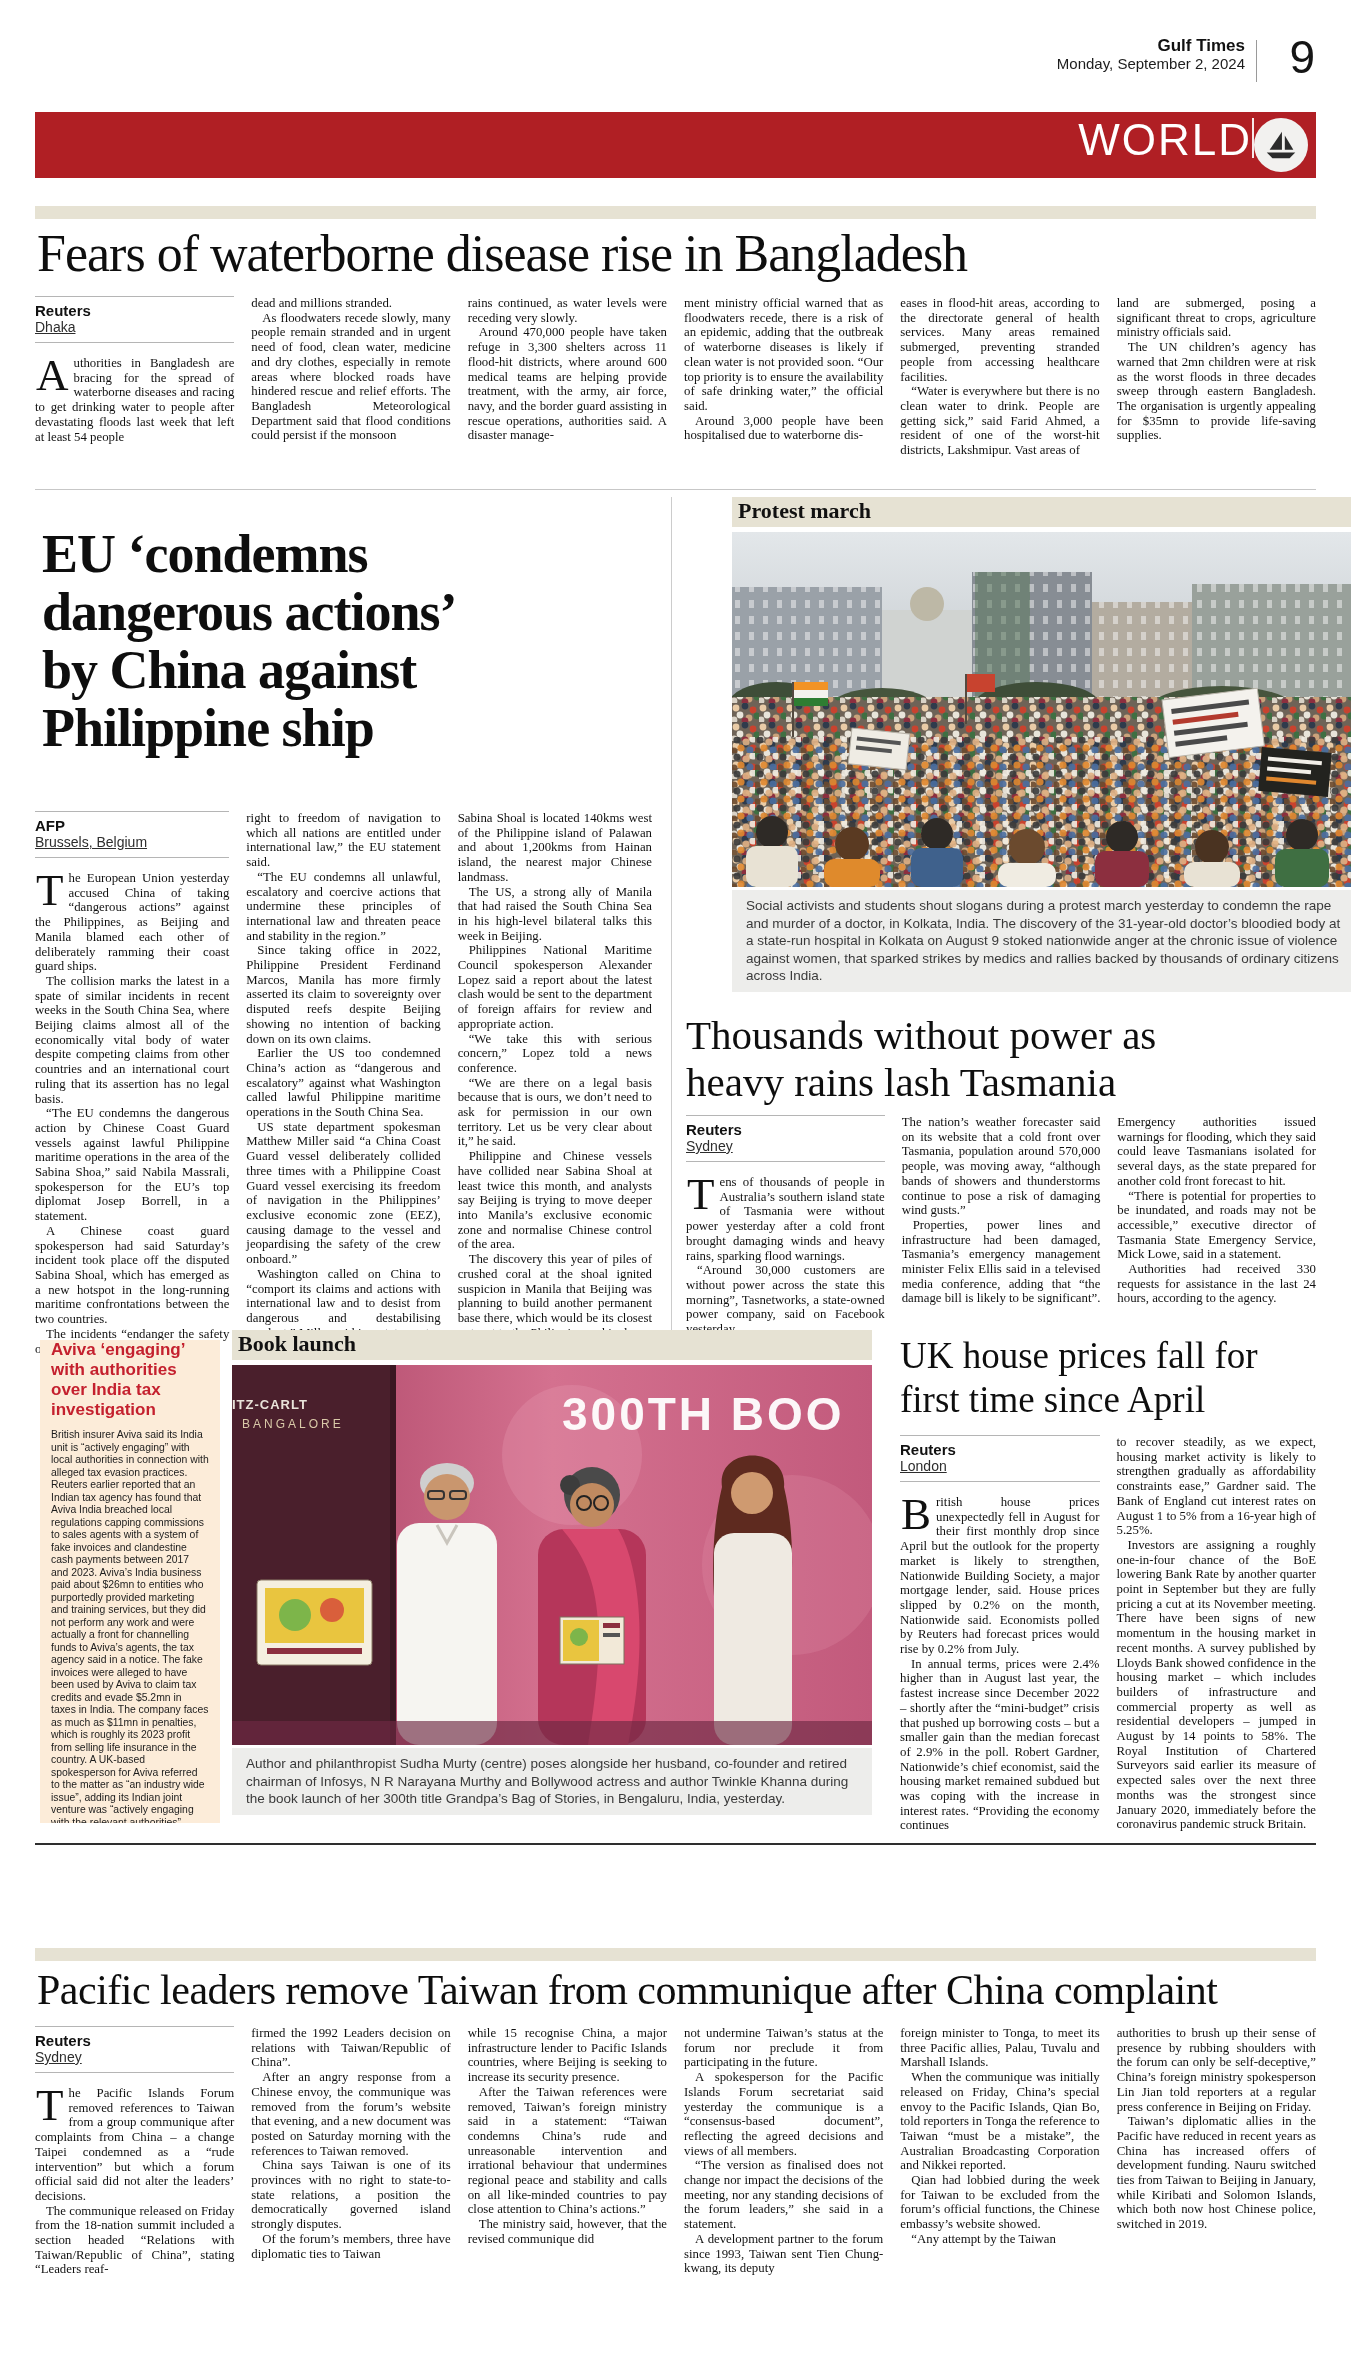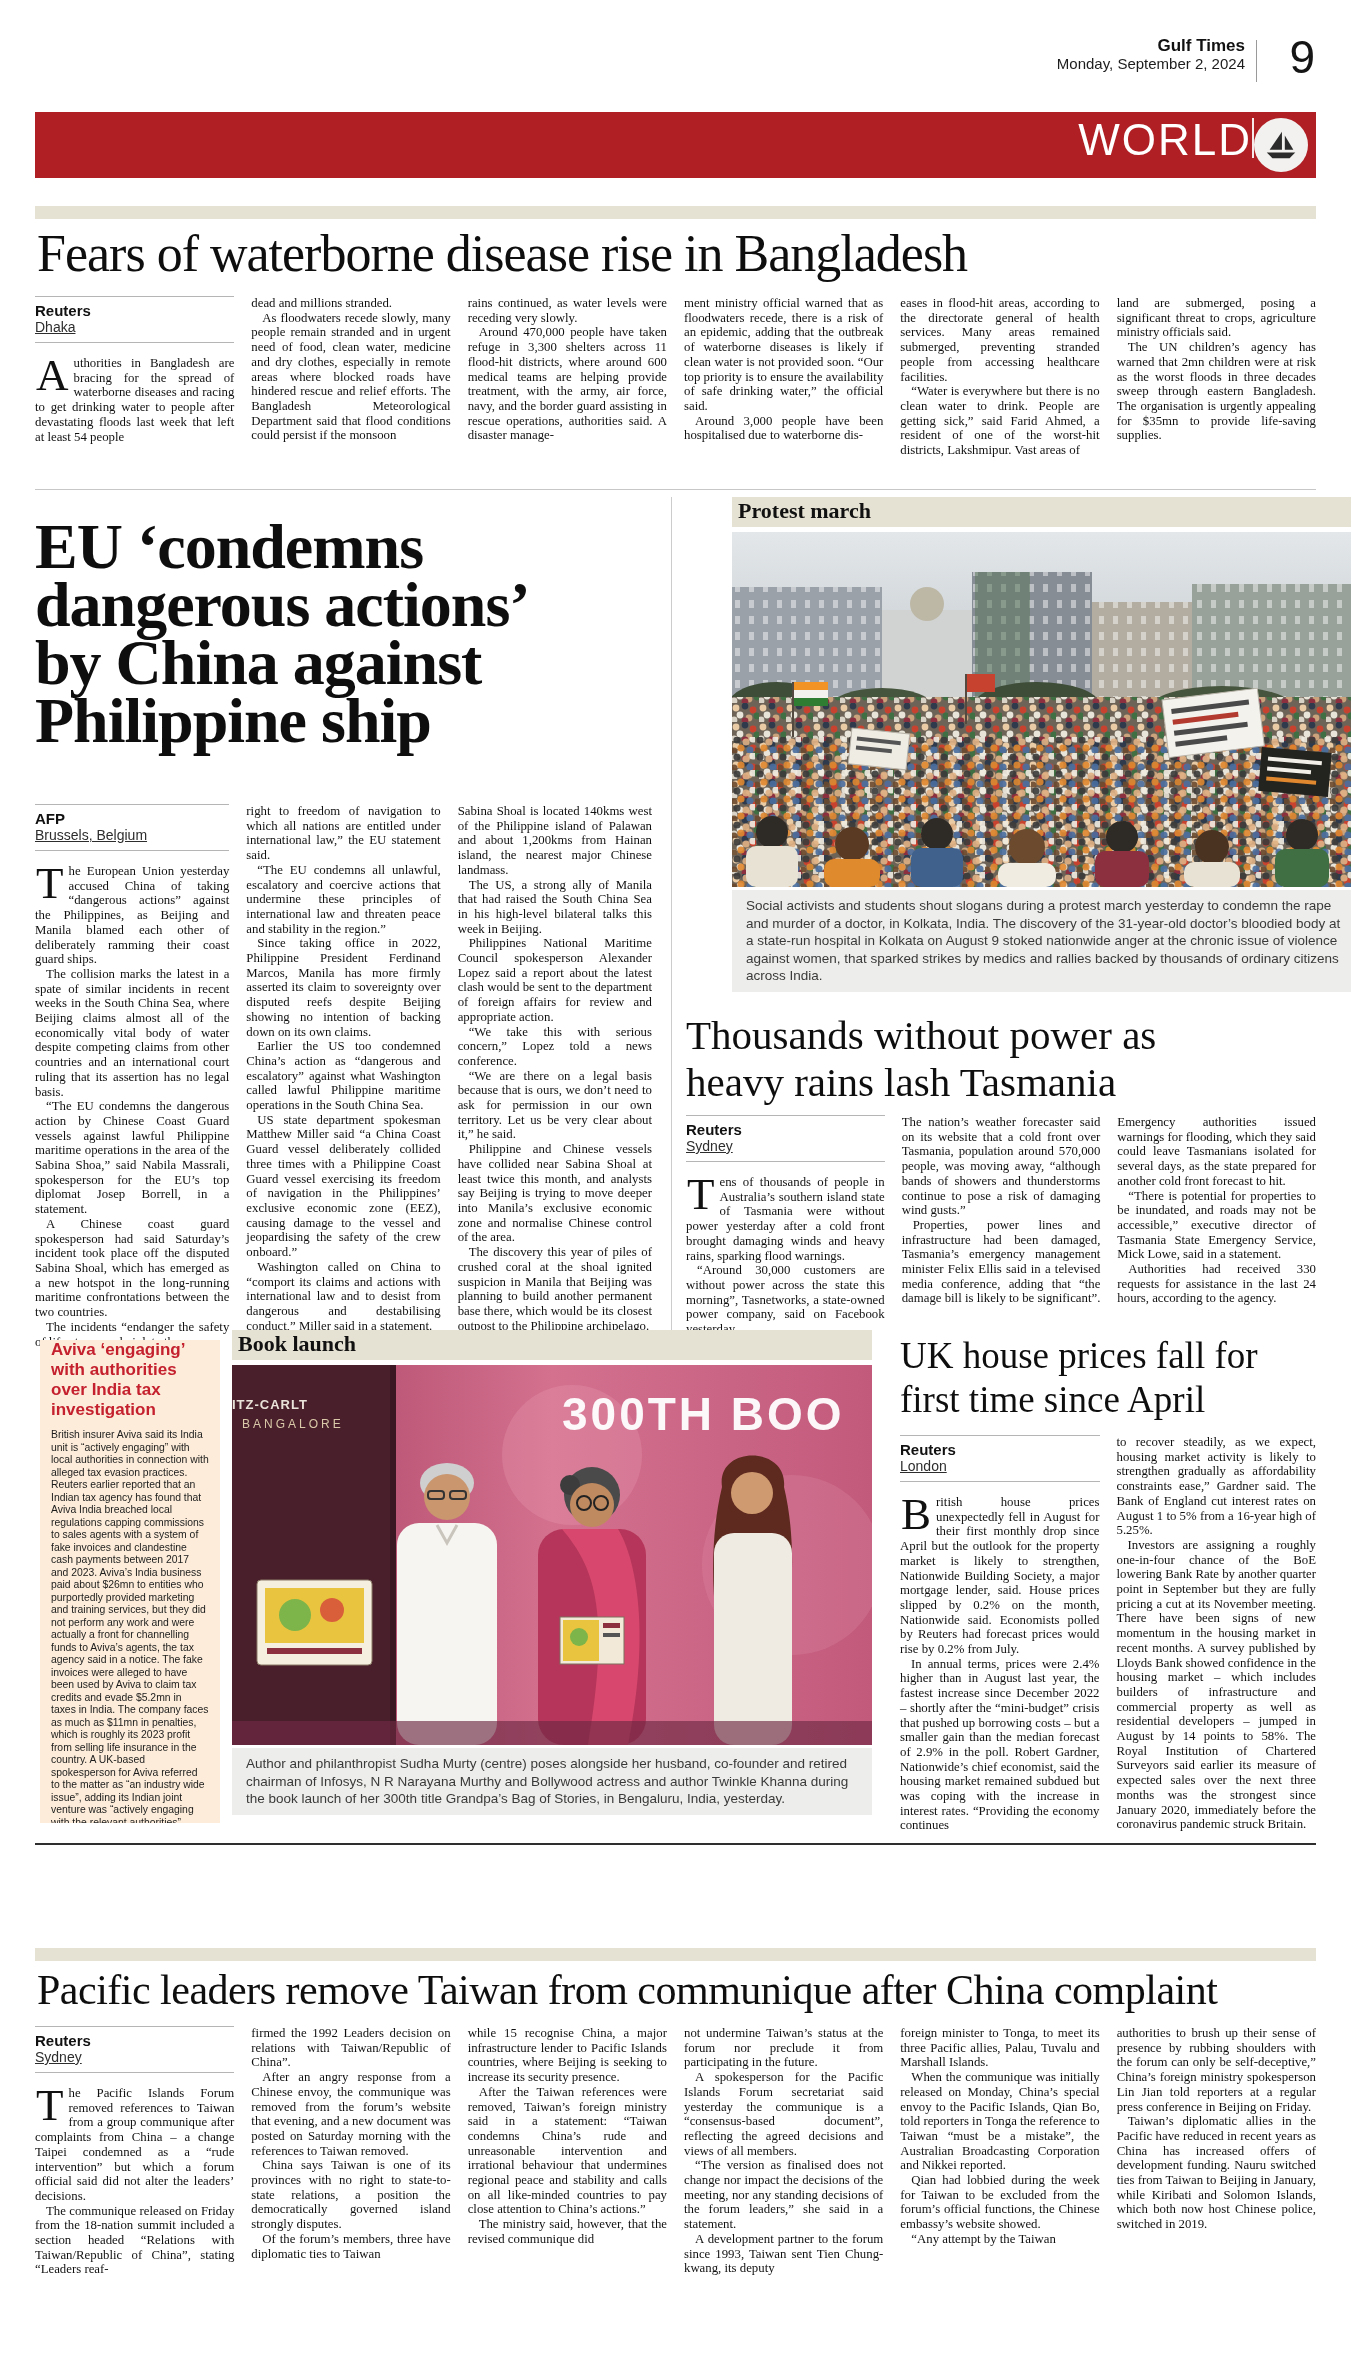--- a/index.html
+++ b/index.html
@@ -41,21 +41,21 @@
   .art-bangladesh{position:absolute;left:35px;top:206px;width:1281px;}
   .art-bangladesh h1{font-size:52px;line-height:58px;font-weight:400;letter-spacing:-1px;margin:6px 0 0 2px;}
   .art-bangladesh .cols{margin-top:13px;}
 
   .rule-light{position:absolute;left:35px;right:35px;border-top:1px solid #c7c7c7;}
   .rule-dark{position:absolute;left:35px;right:35px;border-top:2px solid #2e2e2e;}
   .vrule{position:absolute;width:1px;background:#cccccc;}
 
   
   .art-eu{position:absolute;left:35px;top:518px;width:617px;}
-  .art-eu h2{font-size:64px;line-height:58px;font-weight:700;letter-spacing:-1px;margin:0;}
+  .art-eu h2{font-size:54px;line-height:58px;font-weight:700;letter-spacing:-1px;margin:7px;}
   .art-eu .cols{margin-top:54px;}
 
   
   .sec-protest{position:absolute;left:686px;top:497px;width:630px;margin-left:46px;}
   .photo-kicker{background:var(--kicker-beige,#e6e2d3);padding:2px 0 4px 6px;
                 font-family:"Liberation Serif",serif;font-weight:700;font-size:22px;line-height:24px;}
   .photo-frame{position:relative;margin-top:5px;overflow:hidden;background:#cfd3d6;}
   .caption{background:var(--caption-bg,#ededeb);padding:7px 14px;margin-top:3px;
            font-family:"Liberation Sans",sans-serif;font-size:13.5px;line-height:17.5px;color:#3a3a3a;}
 
@@ -425,21 +425,21 @@
         <p>The ministry said, however, that the revised communique did</p>
       </div>
       <div class="ncol">
         <p>not undermine Taiwan’s status at the forum nor preclude it from participating in the future.</p>
         <p>A spokesperson for the Pacific Islands Forum secretariat said yesterday the communique is a “consensus-based document”, reflecting the agreed decisions and views of all members.</p>
         <p>“The version as finalised does not change nor impact the decisions of the meeting, nor any standing decisions of the forum leaders,” she said in a statement.</p>
         <p>A development partner to the forum since 1993, Taiwan sent Tien Chung-kwang, its deputy</p>
       </div>
       <div class="ncol">
         <p>foreign minister to Tonga, to meet its three Pacific allies, Palau, Tuvalu and Marshall Islands.</p>
-        <p>When the communique was initially released on Monday, China’s special envoy to the Pacific Islands, Qian Bo, told reporters in Tonga the reference to Taiwan “must be a mistake”, the Australian Broadcasting Corporation and Nikkei reported.</p>
+        <p>When the communique was initially released on Friday, China’s special envoy to the Pacific Islands, Qian Bo, told reporters in Tonga the reference to Taiwan “must be a mistake”, the Australian Broadcasting Corporation and Nikkei reported.</p>
         <p>Qian had lobbied during the week for Taiwan to be excluded from the forum’s official functions, the Chinese embassy’s website showed.</p>
         <p>“Any attempt by the Taiwan</p>
       </div>
       <div class="ncol">
         <p>authorities to brush up their sense of presence by rubbing shoulders with the forum can only be self-deceptive,” China’s foreign ministry spokesperson Lin Jian told reporters at a regular press conference in Beijing on Friday.</p>
         <p>Taiwan’s diplomatic allies in the Pacific have reduced in recent years as China has increased offers of development funding. Nauru switched ties from Taiwan to Beijing in January, while Kiribati and Solomon Islands, which both now host Chinese police, switched in 2019.</p>
       </div>
     </div>
   </section>
 

